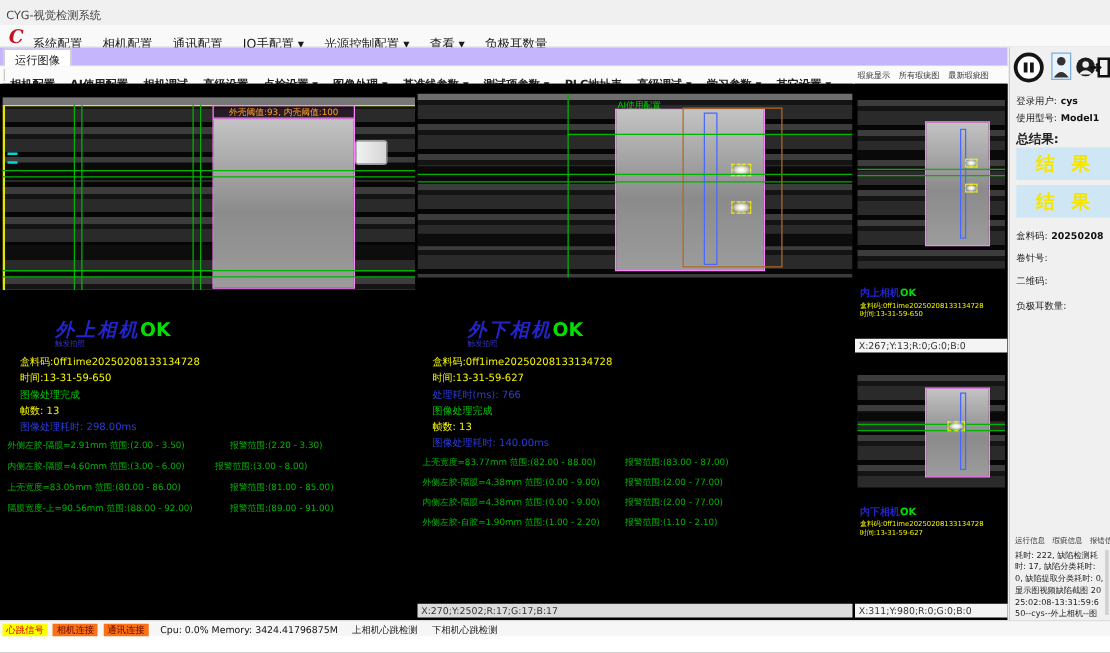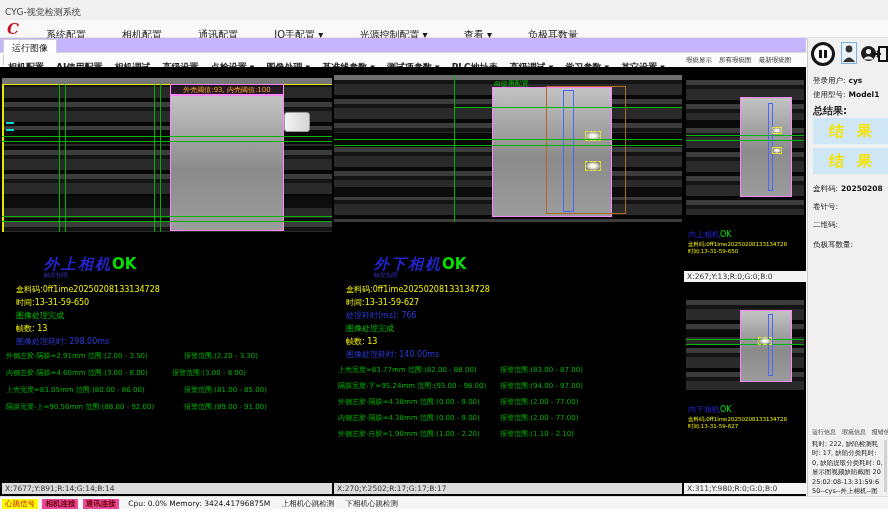--- a/index.html
+++ b/index.html
@@ -9,21 +9,21 @@
 
   
   .titlebar { position:absolute; left:0; top:0; width:888px; height:20px; background:#f0f0f0;
               font-size:9px; color:#444; padding:6px 0 0 5px; }
   .menubar { position:absolute; left:0; top:20px; width:888px; height:18px; background:#f9f9f9;
              border-bottom:1px solid #e4e4e4; }
   .logo { position:absolute; left:4px; top:21px; width:18px; height:16px; color:#c41220;
           font-family:"DejaVu Serif","Liberation Serif",serif; font-style:italic; font-weight:bold;
           font-size:15px; line-height:16px; text-align:center; }
   .menu-items { position:absolute; left:26px; top:23px; }
-  .menu-item { display:inline-block; font-size:10px; color:#1a1a1a; margin-right:11px; cursor:default;margin-left:20px; }
+  .menu-item { display:inline-block; font-size:10px; color:#1a1a1a; margin-right:11px; cursor:default; }
   .tabstrip { position:absolute; left:0; top:38px; width:806px; height:15px; background:#c4b5fd;
               border-bottom:1px solid #d8d8d8; }
   .tab { position:absolute; left:3px; top:1px; height:14px; background:#fff; border:1px solid #cfcfcf;
          border-bottom:none; font-size:9px; color:#222; padding:2px 8px 0 8px; }
   .toolbar { position:absolute; left:0; top:53px; width:806px; height:14px; background:#fbfbfb; }
   .toolbar-sep { position:absolute; left:3px; top:2px; width:1px; height:10px; background:#c8c8c8; }
   .tool-items { position:absolute; left:8px; top:2px; white-space:nowrap; }
   .tool-item { display:inline-block; font-size:9px; font-weight:bold; color:#222; margin-right:7px; }
   .smalltabs { position:absolute; left:686px; top:56px; font-size:6.5px; color:#333; }
   .smalltab { margin-right:5px; }
@@ -63,21 +63,21 @@
   .yel { color:#f5f500; } .grn { color:#00c400; } .blu { color:#2c3cd8; }
 
   .mrows { position:absolute; left:4px; }
   .mrow { position:relative; height:17px; }
   .mleft { position:absolute; left:0; top:0; font-size:7px; color:#00b400; white-space:nowrap; }
   .malarm { position:absolute; top:0; font-size:7px; color:#00b400; white-space:nowrap; }
 
   
   .sv-img { left:2px; width:118px; }
   .sv-info { position:absolute; left:4px; }
-  .sv-title { font-size:8px; font-weight:normal; color:#2424cf; white-space:nowrap; }
+  .sv-title { font-size:8px; font-weight:bold; color:#2424cf; white-space:nowrap; }
   .sv-line { font-size:5.5px; white-space:nowrap; overflow:hidden; width:114px; display:block; }
   .sv-strip { position:absolute; left:0; width:122px; height:11px; background:#f4f4f4; color:#333;
               font-size:7.5px; padding:1px 0 0 3px; }
 
   
   .side { position:absolute; left:807px; top:38px; width:81px; height:458px; background:#f0f0f0;
           border-left:1px solid #c9c9c9; }
   .btnrow { position:absolute; left:2px; top:3px; width:77px; height:26px; }
   .circlebtn { position:absolute; width:24px; height:24px; border:3px solid #151515; border-radius:50%;
                background:#fff; }
@@ -95,21 +95,21 @@
   .logtab { margin-right:4px; }
   .logtext { position:absolute; left:4px; width:71px; font-size:6.5px; line-height:1.45; color:#222;
              word-break:break-all; }
   .sidescroll { position:absolute; right:1px; width:3px; background:#d2d2d2; }
 
   
   .statusbar { position:absolute; left:0; top:496px; width:888px; height:13px; background:#f6f6f6;
                border-top:1px solid #ddd; font-size:7.5px; padding:2px 0 0 2px; white-space:nowrap; }
   .badge { display:inline-block; padding:0 3px; margin-right:2px; font-size:7.5px; }
   .badge-hb { background:#ffff00; color:#d00000; }
-  .badge-red { background:#ec4899; color:#6a0000;font-weight:bold; }
+  .badge-red { background:#f97316; color:#6a0000; }
   .cputext { margin-left:5px; color:#111; }
   .hblink { margin-left:9px; color:#222; }
 </style>
 </head>
 <body>
 
 <div id="app">
 
   <div class="titlebar">
     <span>CYG-视觉检测系统</span>
@@ -201,21 +201,20 @@
         <div class="mrow">
           <span class="mleft">上壳宽度=83.05mm 范围:(80.00 - 86.00)</span>
           <span class="malarm" style="left:178px;">报警范围:(81.00 - 85.00)</span>
         </div>
         <div class="mrow">
           <span class="mleft">隔膜宽度-上=90.56mm 范围:(88.00 - 92.00)</span>
           <span class="malarm" style="left:178px;">报警范围:(89.00 - 91.00)</span>
         </div>
       </div>
     </div>
-    <div class="coordstrip" style="left:2px;width:330px;">X:7677;Y:891;R:14;G:14;B:14</div>
 
     <div class="view" style="left:334px;width:348px;">
       <div class="img" style="top:8px;height:147px;">
         <div style="position:absolute;left:0;top:0;width:100%;height:5px;background:#6e6e6e;"></div>
         <div style="position:absolute;left:0;top:58px;width:100%;height:12px;background:#090909;"></div>
         <div style="position:absolute;left:0;top:112px;width:100%;height:10px;background:#0c0c0c;"></div>
       </div>
       <div class="aitext" style="left:160px;top:12px;">AI使用配置</div>
       <div class="cell" style="left:158px;top:20px;width:120px;height:130px;"></div>
       <div class="orangebox" style="left:212px;top:19px;width:80px;height:128px;"></div>
@@ -235,24 +234,20 @@
       <div class="iline yel" style="left:12px;top:230px;">时间:13-31-59-627</div>
       <div class="iline blu" style="left:12px;top:243px;">处理耗时(ms): 766</div>
       <div class="iline grn" style="left:12px;top:256px;">图像处理完成</div>
       <div class="iline yel" style="left:12px;top:269px;">帧数: 13</div>
       <div class="iline blu" style="left:12px;top:282px;">图像处理耗时: 140.00ms</div>
 
       <div class="mrows" style="top:298px;width:340px;">
         <div class="mrow" style="height:16px;">
           <span class="mleft">上壳宽度=83.77mm 范围:(82.00 - 88.00)</span>
           <span class="malarm" style="left:162px;">报警范围:(83.00 - 87.00)</span>
-        </div>
-        <div class="mrow" style="height:16px;">
-          <span class="mleft">隔膜宽度-下=95.24mm 范围:(93.00 - 98.00)</span>
-          <span class="malarm" style="left:162px;">报警范围:(94.00 - 97.00)</span>
         </div>
         <div class="mrow" style="height:16px;">
           <span class="mleft">外侧左胶-隔膜=4.38mm 范围:(0.00 - 9.00)</span>
           <span class="malarm" style="left:162px;">报警范围:(2.00 - 77.00)</span>
         </div>
         <div class="mrow" style="height:16px;">
           <span class="mleft">内侧左胶-隔膜=4.38mm 范围:(0.00 - 9.00)</span>
           <span class="malarm" style="left:162px;">报警范围:(2.00 - 77.00)</span>
         </div>
         <div class="mrow" style="height:16px;">

